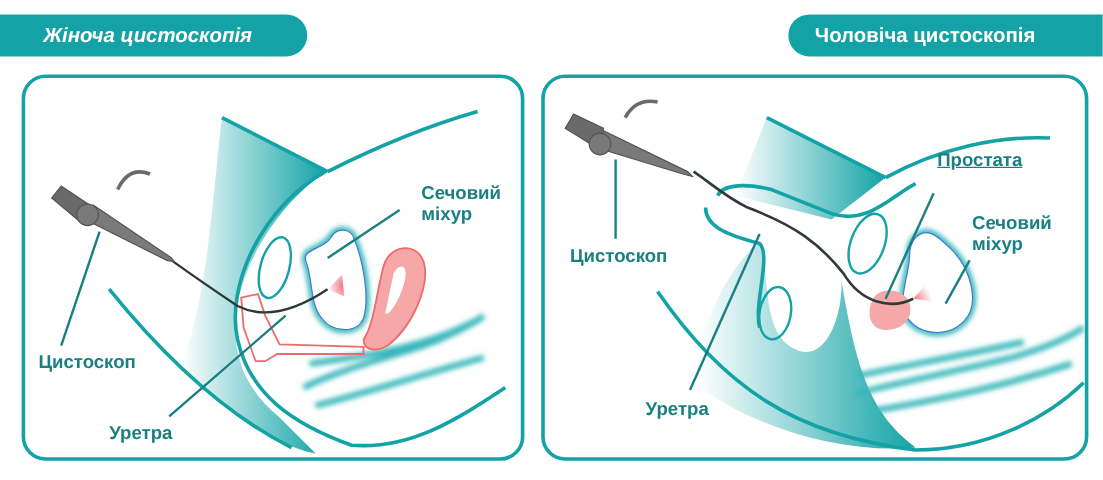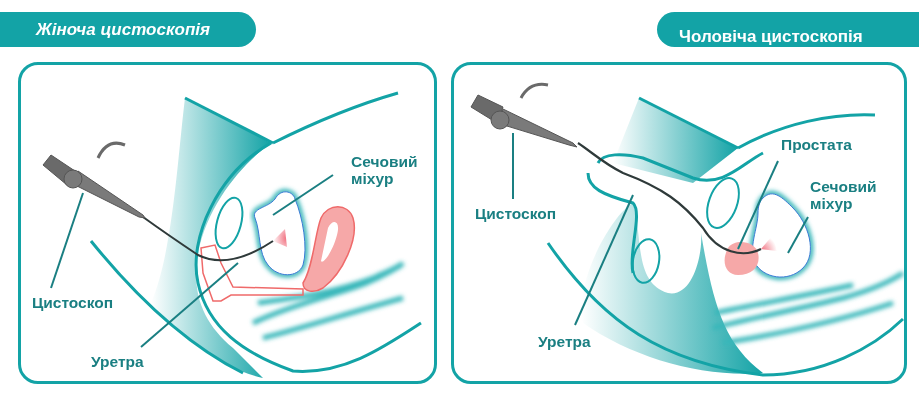--- a/index.html
+++ b/index.html
@@ -1,21 +1,21 @@
 <!DOCTYPE html>
 <html><head>
 <meta charset="utf-8">
 <style>
   html, body { margin:0; padding:0; background:#ffffff; }
   body { width:919px; height:400px; position:relative; overflow:hidden;
          font-family:"Liberation Sans", "DejaVu Sans", sans-serif; }
   .pill { position:absolute; top:12px; height:35px; background:#13a3a6; color:#fff;
           font-weight:bold; font-size:17px; display:flex; align-items:center; box-sizing:border-box; }
   .pill.left { left:0; width:256px; border-radius:0 18px 18px 0; padding-left:36px;font-style:italic; }
-  .pill.right { right:0; width:262px; border-radius:18px 0 0 18px; padding-left:22px;align-items:flex-end; }
+  .pill.right { right:0; width:262px; border-radius:18px 0 0 18px; padding-left:22px; }
   .panel { position:absolute; top:62px; height:322px; border:3px solid #13a3a6;
            border-radius:20px; box-sizing:border-box; background:#fff; overflow:hidden; }
   .panel.left { left:18px; width:419px; }
   .panel.right { left:451px; width:456px; }
   .panel svg { position:absolute; left:0; top:0; }
   .lbl { position:absolute; color:#1a7f82; font-weight:bold; font-size:15.5px; line-height:17px; }
 </style>
 </head>
 <body>
 
@@ -132,20 +132,20 @@
     <path d="M518 95 C525 82 535 80 545 82" stroke="#6a6a6a" stroke-width="3" fill="none"></path>
     <path d="M500 106 L570 140 L574 144 L566 142 L494 120 Z" fill="#7a7a7a" stroke="#555" stroke-width="1"></path>
     <path d="M468 104 L475 92 L500 104 L494 120 Z" fill="#6a6a6a" stroke="#555" stroke-width="1"></path>
     <circle cx="497" cy="117" r="9" fill="#7a7a7a" stroke="#555" stroke-width="1"></circle>
 
     <line x1="510" y1="130" x2="510" y2="196" stroke="#1a7f82" stroke-width="2"></line>
     <line x1="630" y1="192" x2="572" y2="322" stroke="#1a7f82" stroke-width="2"></line>
     <line x1="775" y1="158" x2="735" y2="246" stroke="#1a7f82" stroke-width="2"></line>
     <line x1="805" y1="214" x2="785" y2="250" stroke="#1a7f82" stroke-width="2"></line>
   </svg>
-  <div class="lbl" style="left:327px;top:71px;">Простата</div>
+  <div class="lbl" style="left:327px;top:60px;text-decoration:underline;">Простата</div>
   <div class="lbl" style="left:356px;top:113px;">
     <div>Сечовий</div>
     <div>міхур</div>
   </div>
   <div class="lbl" style="left:21px;top:140px;">Цистоскоп</div>
   <div class="lbl" style="left:84px;top:268px;">Уретра</div>
 </div>
 
 </body></html>

